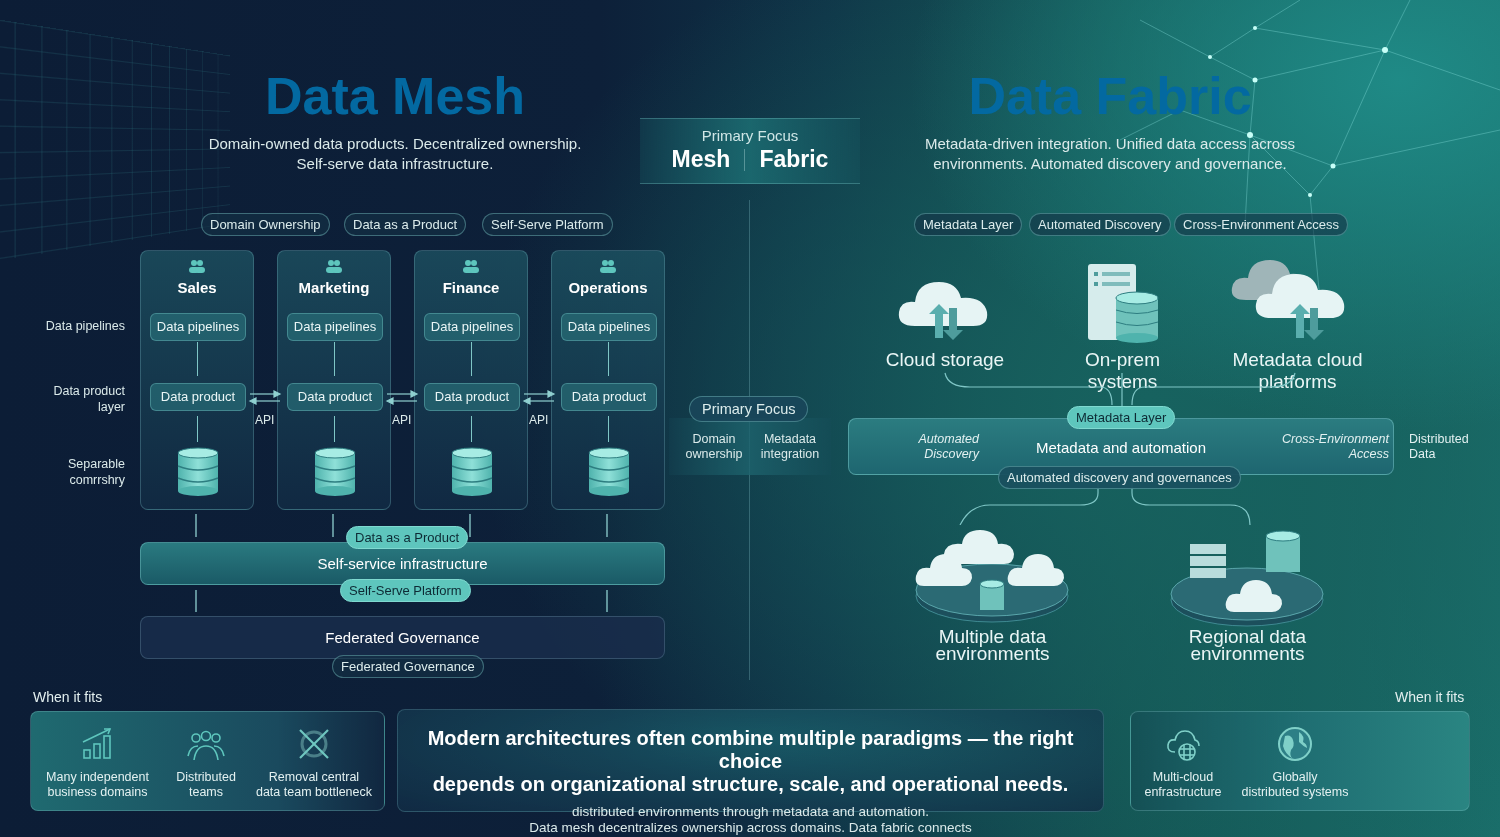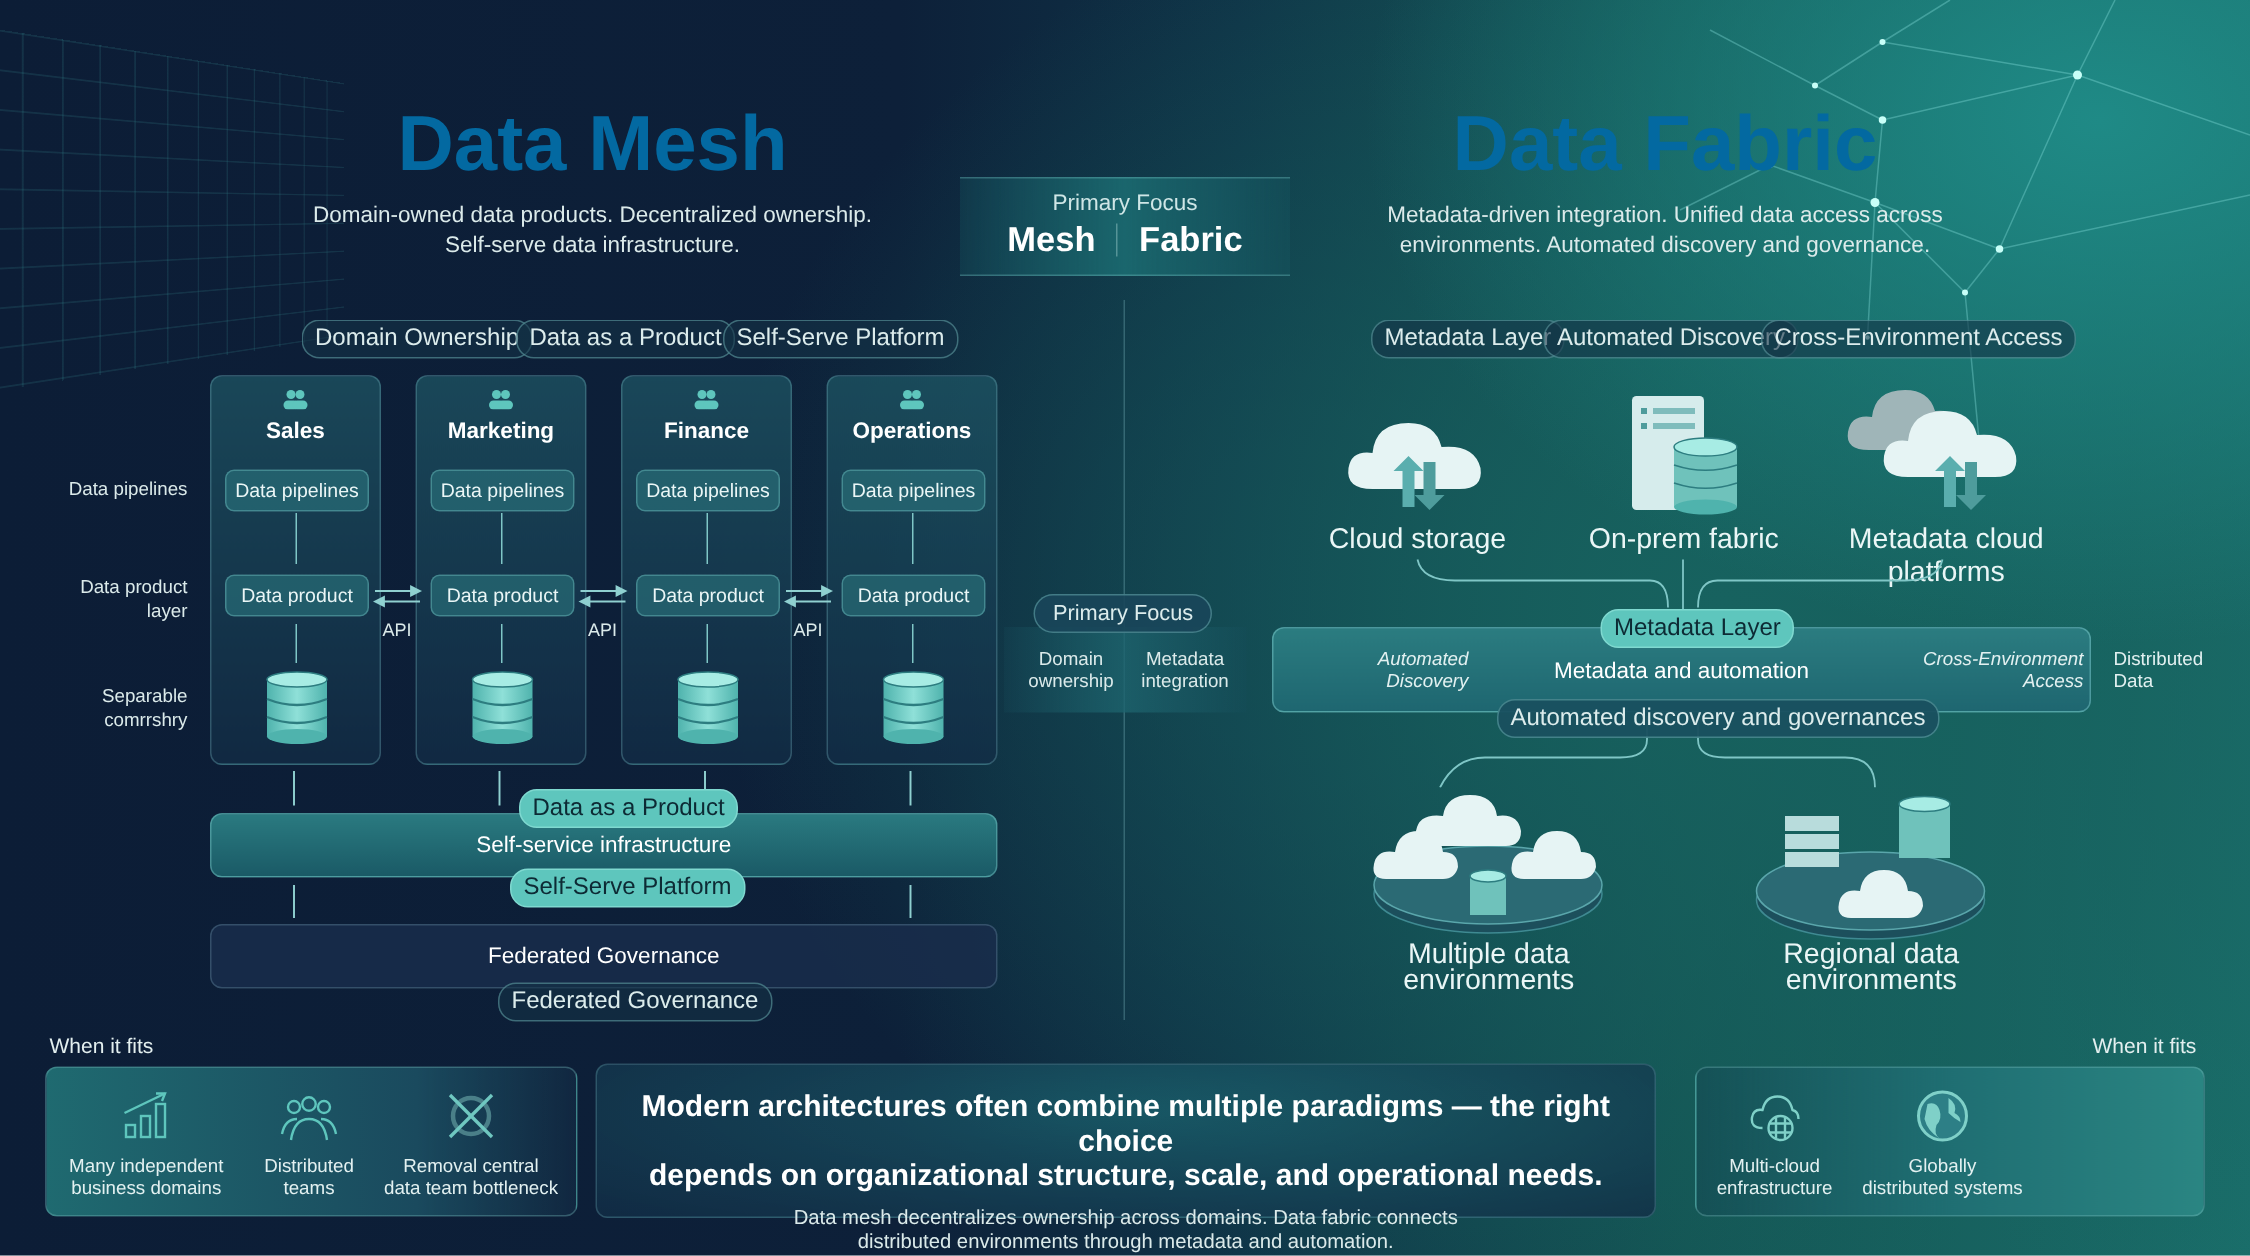--- a/index.html
+++ b/index.html
@@ -22,21 +22,21 @@
     background-size: 22px 22px;
     transform: perspective(300px) rotateY(25deg);
     opacity: 0.8;
   }
   .net-deco { right: 0; top: 0; width: 420px; height: 300px; }
   .title {
     font-weight: bold; font-size: 52px; color: #0369a1; text-align: center;
   }
   .subtitle { font-size: 15px; color: #dbeaea; text-align: center; line-height: 20px; }
   .pill {
-    position: absolute; padding: 3px 8px; font-size: 16px; border-radius: 12px;
+    position: absolute; padding: 3px 8px; font-size: 13px; border-radius: 12px;
     border: 1px solid rgba(120,190,190,0.45); color: #dcecec;
     background: rgba(20,50,70,0.6); white-space: nowrap;
   }
   .pill.solid { background: #5ec6bd; color: #0d2a34; border-color: #7fd9d0; }
   .focus-top {
     left: 640px; top: 118px; width: 220px; height: 66px;
     background: linear-gradient(90deg, rgba(22,90,100,0.3), rgba(28,110,115,0.85), rgba(22,90,100,0.3));
     border-top: 1px solid rgba(120,200,200,0.35); border-bottom: 1px solid rgba(120,200,200,0.35);
     text-align: center;
   }
@@ -342,21 +342,21 @@
   <rect x="2" y="2" width="48" height="76" rx="3" fill="#d6ecec"></rect>
   <rect x="8" y="10" width="4" height="4" fill="#4e9c9c"></rect>
     <rect x="16" y="10" width="28" height="4" fill="#7fbcbc"></rect>
   <rect x="8" y="20" width="4" height="4" fill="#4e9c9c"></rect>
     <rect x="16" y="20" width="28" height="4" fill="#7fbcbc"></rect>
   <rect x="30" y="36" width="42" height="40" fill="#6fc2bb"></rect>
   <ellipse cx="51" cy="76" rx="21" ry="5" fill="#4fb3ad"></ellipse>
   <ellipse cx="51" cy="36" rx="21" ry="6" fill="#a7ece4" stroke="#2d7d80"></ellipse>
   <path d="M30 48 Q51 55 72 48 M30 60 Q51 67 72 60" stroke="#2d7d80" fill="none"></path>
 </svg>
-<div class="fab-label" style="left:1055px;top:349px;width:135px;">On-prem fabric</div>
+<div class="fab-label" style="left:1055px;top:349px;width:135px;">On-prem systems</div>
 
 <svg class="fabric-icon" style="left:1230px;top:252px;width:125px;height:90px;" viewBox="0 0 125 90">
   <path d="M16 48 Q0 48 2 36 Q4 24 18 26 Q20 8 40 8 Q56 8 60 22 Q76 20 78 36 Q78 48 66 48 Z" fill="#9fb5b8"></path>
   <path d="M42 66 Q24 66 26 52 Q28 40 42 42 Q44 22 66 22 Q84 22 88 38 Q110 36 114 52 Q116 66 100 66 Z" fill="#e6f4f4"></path>
   <path d="M66 86 L66 62 L60 62 L70 52 L80 62 L74 62 L74 86 Z" fill="#5aaeae"></path>
   <path d="M80 56 L80 78 L74 78 L84 88 L94 78 L88 78 L88 56 Z" fill="#4e9c9c"></path>
 </svg>
 <div class="fab-label" style="left:1205px;top:349px;width:185px;">Metadata cloud platforms</div>
 
 <svg class="abs" style="left:840px;top:365px;width:560px;height:160px;">
@@ -462,22 +462,22 @@
   <div>Removal central</div>
   <div>data team bottleneck</div>
 </div>
 
 <div class="abs summary">
   <div class="h">
     <div>Modern architectures often combine multiple paradigms — the right choice</div>
     <div>depends on organizational structure, scale, and operational needs.</div>
   </div>
   <div class="s">
+    <div>distributed environments through metadata and automation.</div>
     <div>Data mesh decentralizes ownership across domains. Data fabric connects</div>
-    <div>distributed environments through metadata and automation.</div>
   </div>
 </div>
 
 <div class="fits-label" style="left:1395px;top:689px;">When it fits</div>
 <div class="fits-box" style="left:1130px;top:711px;width:340px;height:100px;background:linear-gradient(90deg,rgba(20,60,80,0.3),#1f6e72 50%,#2a8582);"></div>
 <div class="fit-item" style="left:1138px;top:722px;width:90px;">
   <div class="ic">
       <svg width="36" height="34" viewBox="0 0 36 34">
         <g stroke="#7fd0c8" stroke-width="1.6" fill="none">
           <path d="M10 24 Q2 24 3 17 Q4 11 10 12 Q12 3 20 3 Q28 3 30 12 Q34 13 34 18"></path>

